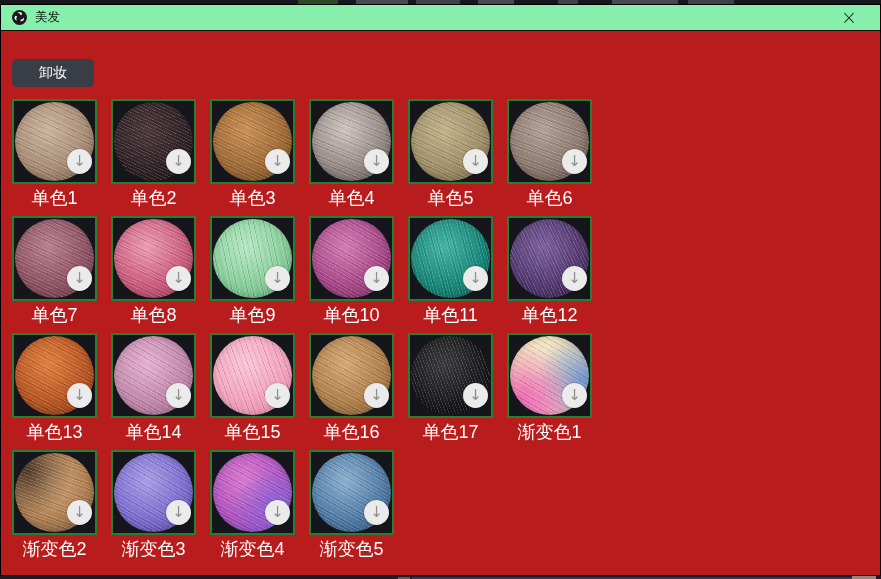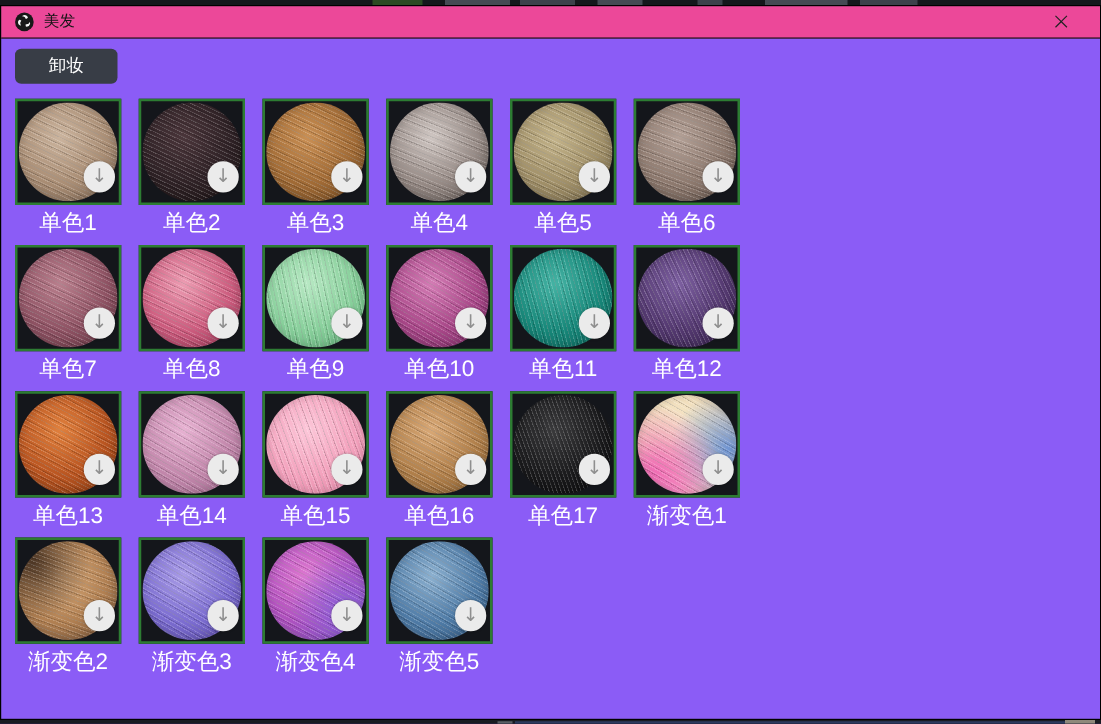--- a/index.html
+++ b/index.html
@@ -15,32 +15,32 @@
   .frag { position:absolute; top:0; height:4px; }
   .bfrag { position:absolute; bottom:0; }
 
   .dialog {
     position:absolute; left:0; right:0; top:4px; bottom:3px;
     border:1px solid #000000;
     display:flex; flex-direction:column;
     background:#21242b;
   }
   .titlebar {
-    height:26px; background:#ec4899; flex:0 0 26px;
+    height:26px; background:#86efac; flex:0 0 26px;
     display:flex; align-items:center; padding:0 10px;
     border-bottom:1px solid #0a0a0a;
   }
   .titlebar .logo { width:17px; height:17px; margin-right:7px; flex:0 0 auto; }
   .titlebar .title { font-size:12.5px; color:#151515; }
   .close-btn {
     margin-left:auto; width:30px; height:24px; display:flex; align-items:center; justify-content:center;
     color:#222; font-size:19px; font-weight:300; cursor:pointer; margin-right:6px;
     font-family:"DejaVu Sans",sans-serif; line-height:1;
   }
-  .content { flex:1; background:#8b5cf6; padding:8px 0 0 11px; overflow:hidden; }
+  .content { flex:1; background:#b91c1c; padding:28px 0 0 11px; overflow:hidden; }
   .remove-btn {
     display:inline-block; min-width:82px; height:28px; padding:0 20px;
     background:#383d46; border:none; border-radius:5px;
     color:#ffffff; font-size:14px; cursor:pointer;
     font-family:"Liberation Sans","DejaVu Sans",sans-serif;
   }
   .grid {
     margin-top:12px;
     display:grid;
     grid-template-columns:repeat(6,85px);

